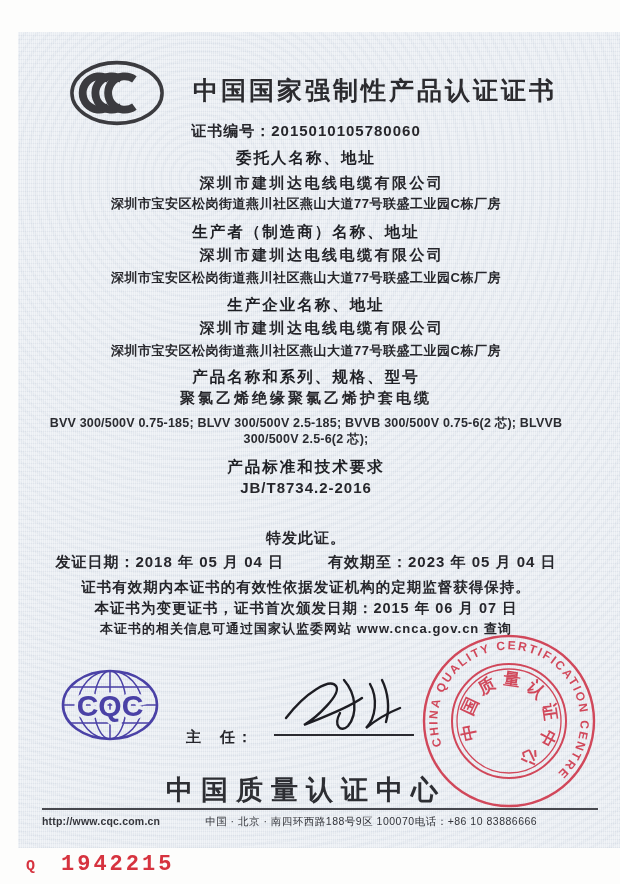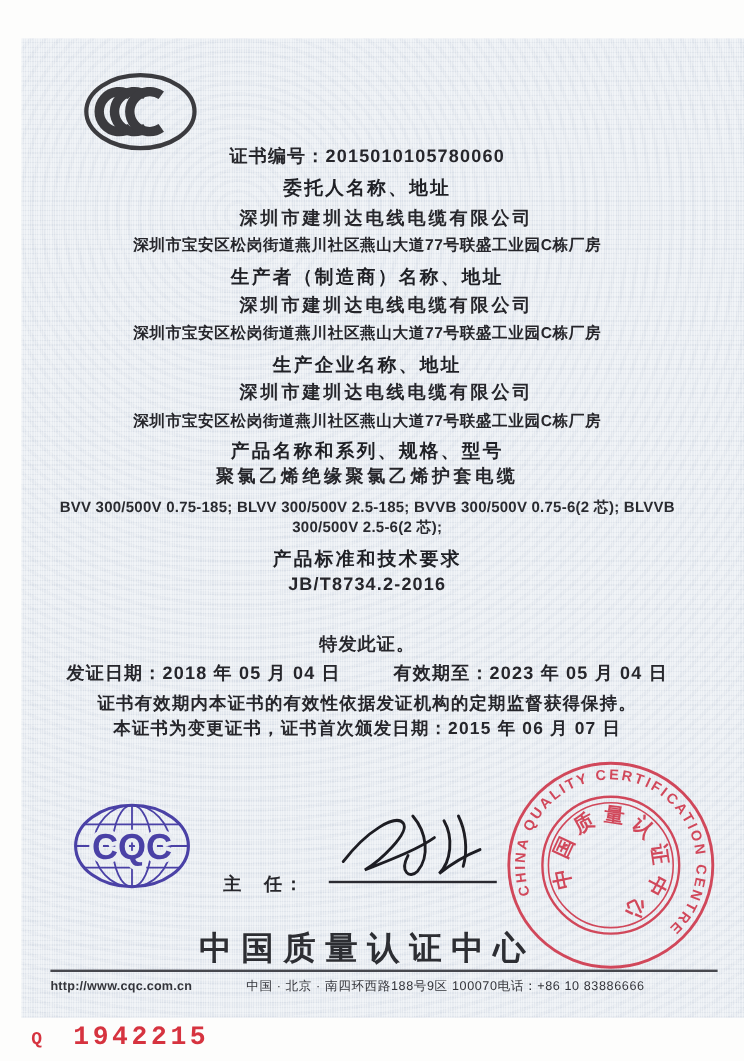--- a/index.html
+++ b/index.html
@@ -56,20 +56,21 @@
     <div class="ccc-logo">
       <svg viewBox="0 0 100 70" width="98" height="70">
         <ellipse cx="50" cy="35" rx="46" ry="31" fill="none" stroke="#3b3b3f" stroke-width="3.6"></ellipse>
         <g fill="none" stroke="#3b3b3f" stroke-width="8">
           <path d="M 41.75 21.1 A 17 17 0 1 0 41.75 48.9"></path>
           <path d="M 54.75 21.1 A 17 17 0 1 0 54.75 48.9"></path>
           <path d="M 67.75 21.1 A 17 17 0 1 0 67.75 48.9"></path>
         </g>
       </svg>
     </div>
+    <div class="title">中国国家强制性产品认证证书</div>
 
     <div class="ln certno" style="top:89px">
       <span>证书编号：</span><span>2015010105780060</span>
     </div>
 
     <div class="ln heading" style="top:116px">委托人名称、地址</div>
     <div class="ln company" style="top:141px">深圳市建圳达电线电缆有限公司</div>
     <div class="ln address" style="top:162px">深圳市宝安区松岗街道燕川社区燕山大道77号联盛工业园C栋厂房</div>
 
     <div class="ln heading" style="top:190px">生产者（制造商）名称、地址</div>
@@ -89,20 +90,21 @@
     <div class="ln stdval" style="top:446px">JB/T8734.2-2016</div>
 
     <div class="ln stmt" style="top:496px">特发此证。</div>
 
     <div class="ln dates" style="top:520px">
       <span>发证日期：2018 年 05 月 04 日</span><span style="display:inline-block;width:44px"></span><span>有效期至：2023 年 05 月 04 日</span>
     </div>
 
     <div class="ln note" style="top:545px">证书有效期内本证书的有效性依据发证机构的定期监督获得保持。</div>
     <div class="ln note" style="top:566px">本证书为变更证书，证书首次颁发日期：2015 年 06 月 07 日</div>
+    <div class="ln query" style="top:587px">本证书的相关信息可通过国家认监委网站 www.cnca.gov.cn 查询</div>
 
     <div class="seal-area">
 
       <div class="cqc-globe">
         <svg viewBox="0 0 100 74" width="100" height="74">
           <defs>
               <clipPath id="gclip">
                 <ellipse cx="50" cy="37" rx="47" ry="34"></ellipse>
               </clipPath>
             </defs>

